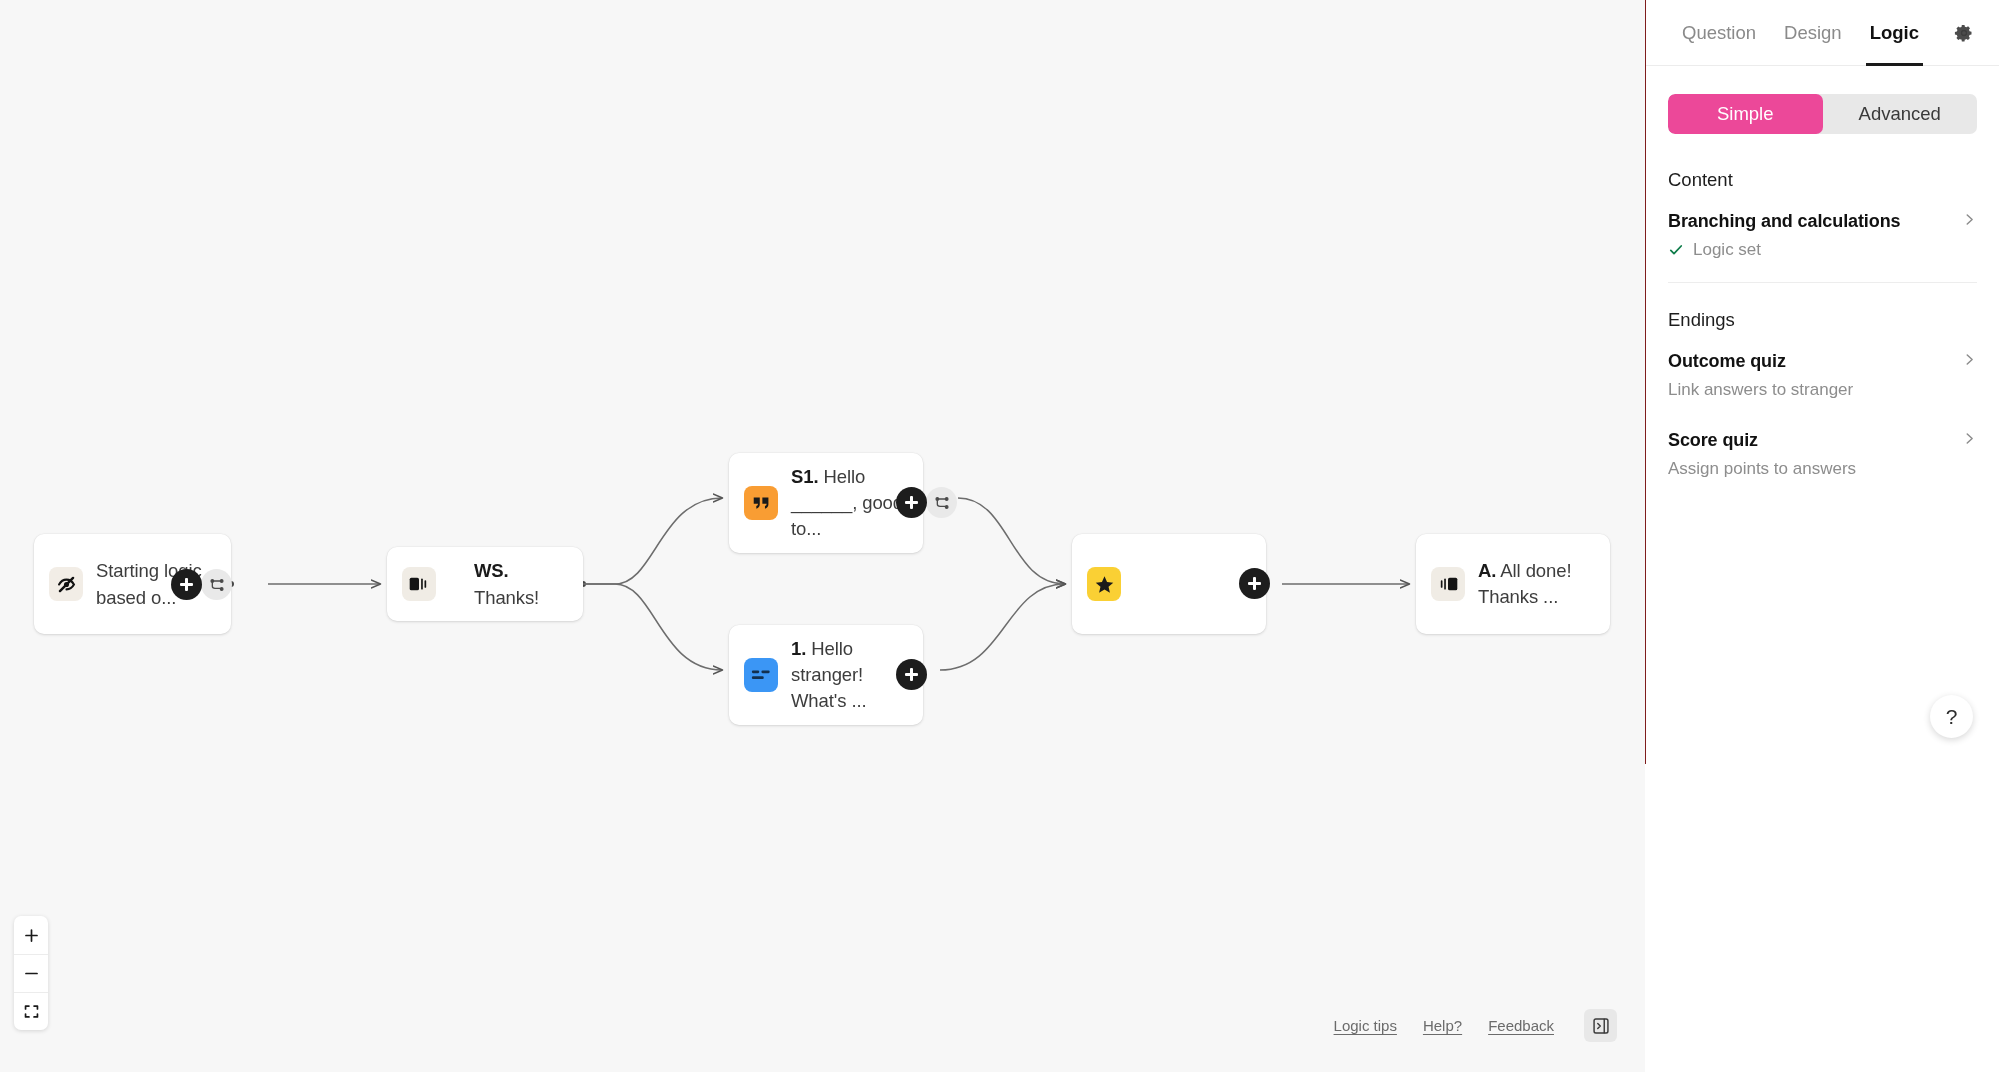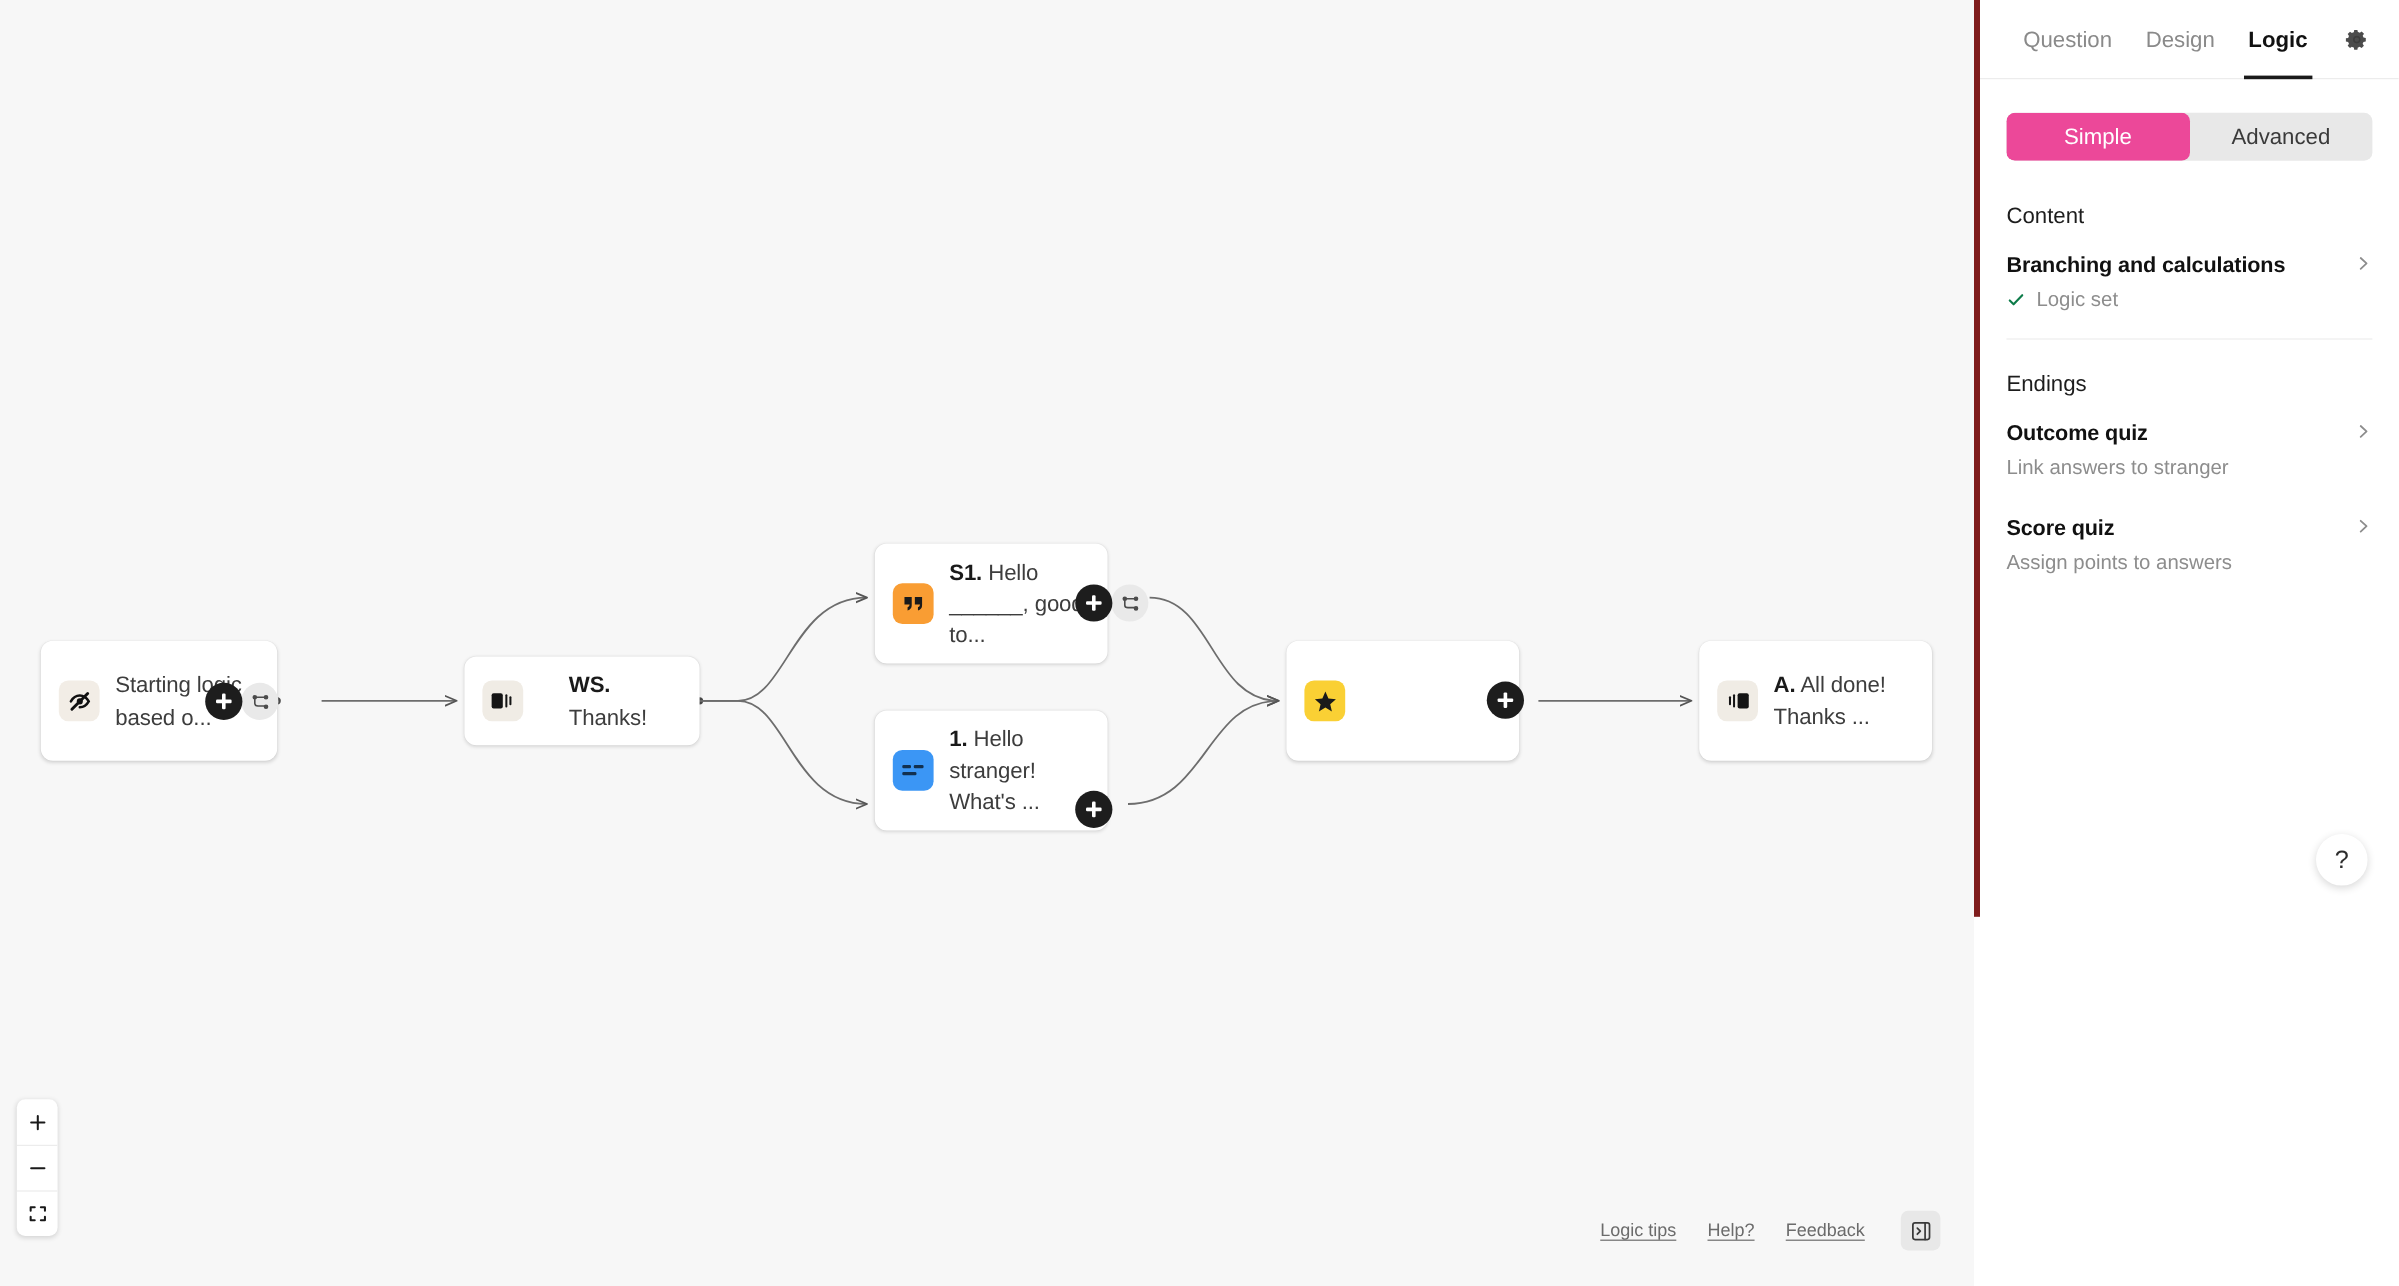--- a/index.html
+++ b/index.html
@@ -100,21 +100,21 @@
     background: #e8e8e8;
     display: flex; align-items: center; justify-content: center;
     cursor: pointer; margin-left: 4px;
   }
 
   
   #sidebar {
     position: relative;
     width: 354px; height: 764px;
     background: #ffffff;
-    border-left: 5px solid #7f1d1d;
+    border-left: 1px solid #7f1d1d;
   }
   #tabs {
     display: flex; align-items: center; gap: 0;
     height: 66px; padding: 0 18px 0 22px;
     position: relative;
     border-bottom: 1px solid #ececec;
   }
   .tab {
     font-size: 18.5px; color: #8a8a8a; padding: 0 14px;
     height: 66px; display: flex; align-items: center; cursor: pointer;
@@ -257,21 +257,21 @@
     <div class="logic-btn" style="left:926px; top:487px;">
       <svg width="16" height="16" viewBox="0 0 24 24" fill="none" stroke="#4b4b4b" stroke-width="2" stroke-linecap="round" stroke-linejoin="round">
         <circle cx="5" cy="6" r="1.9" fill="#4b4b4b"></circle>
         <circle cx="19" cy="6" r="1.9" fill="#4b4b4b"></circle>
         <circle cx="19" cy="18" r="1.9" fill="#4b4b4b"></circle>
         <path d="M5 8.5 L5 14 Q5 17 9 17 L16.5 17"></path>
         <path d="M7 6 L16.5 6"></path>
       </svg>
     </div>
 
-    <div class="node" style="left:729px; top:592px; width:194px; height:100px;">
+    <div class="node" style="left:729px; top:625px; width:194px; height:100px;">
       <div class="node-icon" style="background:#3b96f5;">
         <svg width="20" height="14" viewBox="0 0 22 14" fill="#12304f">
           <rect x="1" y="2" width="8" height="3" rx="1.2"></rect>
           <rect x="11.5" y="2" width="9" height="3" rx="1.2"></rect>
           <rect x="1" y="8.5" width="13" height="3" rx="1.2"></rect>
         </svg>
       </div>
       <div class="node-text" style="line-height:26px;">
         <b>1.</b>
         <span>Hello stranger! What's ...</span>

